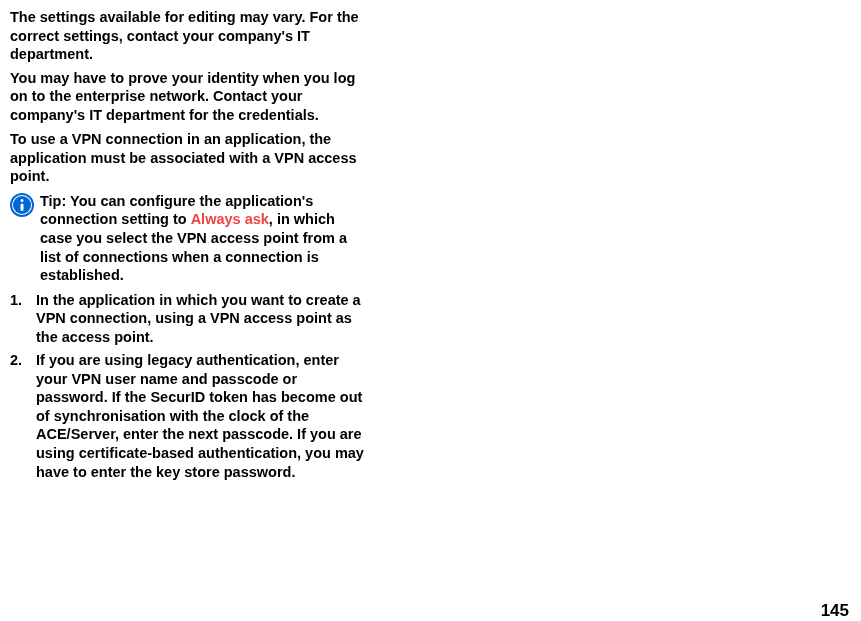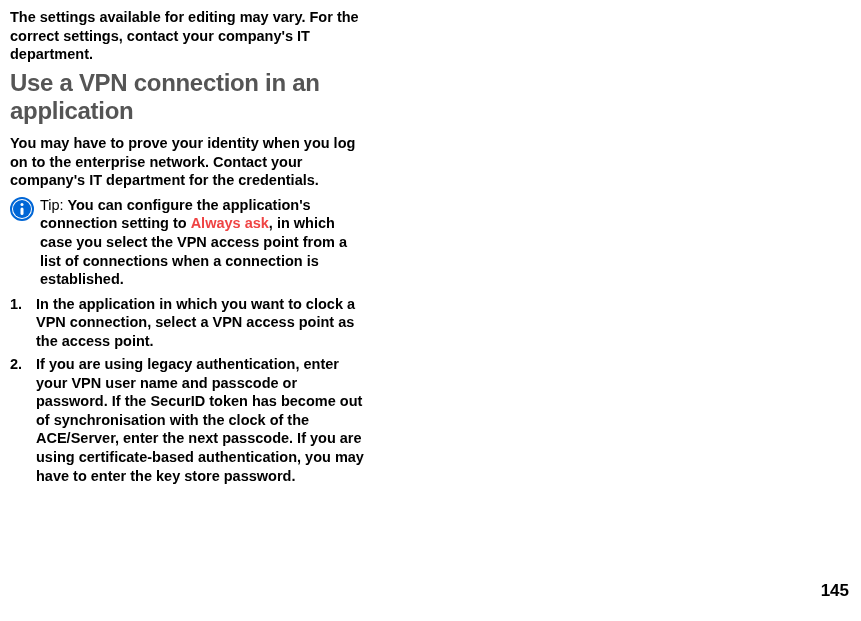--- a/index.html
+++ b/index.html
@@ -49,21 +49,21 @@
     .tip-icon {
       flex: 0 0 auto;
       margin-top: 1px;
     }
     .tip-text {
       font-size: 14.5px;
       line-height: 1.28;
       font-weight: 600;
     }
     .tip-label {
-      font-weight: 400;
+      font-weight: 700;
       margin-top: 18px;
     }
     .highlight {
       color: #ef4444;
       font-weight: 700;
     }
     .olist {
       list-style: none;
       counter-reset: item;
     }
@@ -78,53 +78,53 @@
     }
     .olist li::before {
       content: counter(item) ".";
       position: absolute;
       left: 0;
       top: 0;
       font-weight: 600;
     }
     .page-number {
       position: absolute;
-      bottom: 20px;
+      bottom: 0;
       right: 12px;
       font-size: 17px;
       font-weight: 700;
       color: #000;
     }
   </style>
 </head>
 <body>
 
 <div class="content-column">
 
   <p class="intro-para">The settings available for editing may vary. For the correct settings, contact your company's IT department.</p>
 
-  <h2 class="heading">Use a VPN connection in an application</h2>
 
   <p class="body-para">You may have to prove your identity when you log on to the enterprise network. Contact your company's IT department for the credentials.</p>
 
+  <p class="body-para">To use a VPN connection in an application, the application must be associated with a VPN access point.</p>
 
   <div class="tip-block">
     <span class="tip-icon">
       <svg width="24" height="24" viewBox="0 0 24 24">
         <circle cx="12" cy="12" r="11" fill="#fff" stroke="#0066d6" stroke-width="2"></circle>
         <circle cx="12" cy="12" r="9" fill="#0066d6"></circle>
         <rect x="10.5" y="6" width="3" height="3" rx="1.5" fill="#fff"></rect>
         <rect x="10.5" y="10.5" width="3" height="7.5" rx="1.5" fill="#fff"></rect>
       </svg>
     </span>
     <p class="tip-text">
       <span class="tip-label">Tip:</span><span> You can configure the application's connection setting to </span><span class="highlight">Always ask</span><span>, in which case you select the VPN access point from a list of connections when a connection is established.</span>
     </p>
   </div>
 
   <ol class="olist">
-    <li>In the application in which you want to clock a VPN connection, select a VPN access point as the access point.</li>
+    <li>In the application in which you want to create a VPN connection, using a VPN access point as the access point.</li>
     <li>If you are using legacy authentication, enter your VPN user name and passcode or password. If the SecurID token has become out of synchronisation with the clock of the ACE/Server, enter the next passcode. If you are using certificate-based authentication, you may have to enter the key store password.</li>
   </ol>
 
 </div>
 
 <div class="page-number">145</div>
 
 </body></html>

